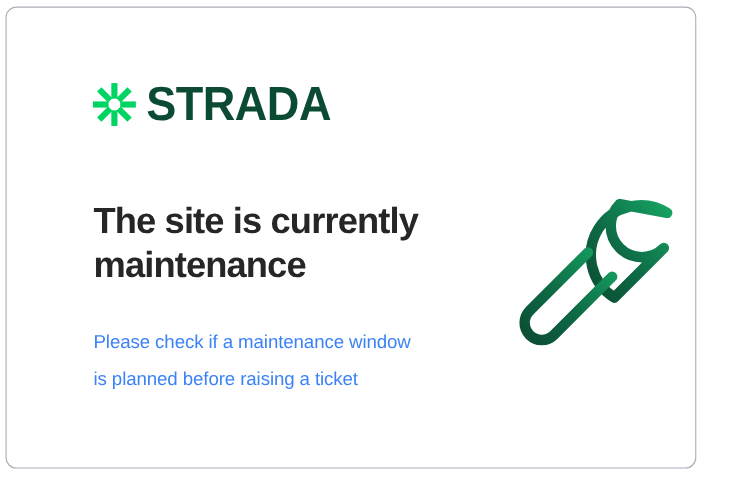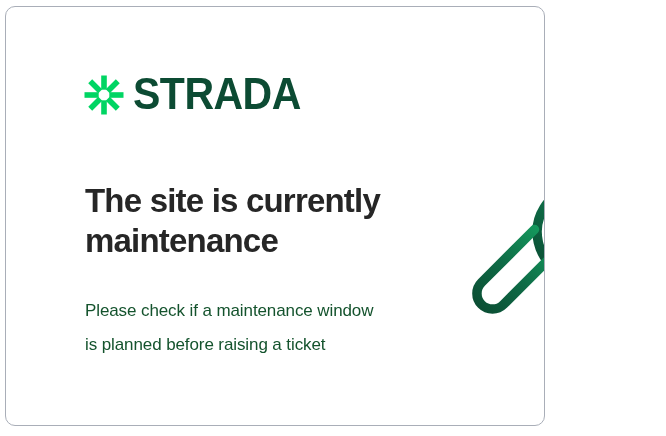--- a/index.html
+++ b/index.html
@@ -21,21 +21,21 @@
     height: 436px;
     background: #ffffff;
     box-sizing: border-box;
   }
 
   
   .card {
     position: absolute;
     left: 5px;
     top: 6px;
-    width: 540px;
+    width: 628px;
     height: 420px;
     box-sizing: border-box;
     background: #ffffff;
     border: 1px solid #a9aeb8;
     border-radius: 10px;
     overflow: hidden;
   }
 
   
   .logo {
@@ -82,21 +82,21 @@
   .body-copy {
     position: absolute;
     left: 79px;
     top: 270px;
     width: 305px;
     font-family: "Liberation Sans", sans-serif;
     font-size: 17px;
     font-weight: normal;
     line-height: 2.0;
     letter-spacing: -0.1px;
-    color: #14532d;
+    color: #3b82f6;
   }
 
   
   .wrench {
     position: absolute;
     left: 452px;
     top: 152px;
     width: 162px;
     height: 160px;
   }

